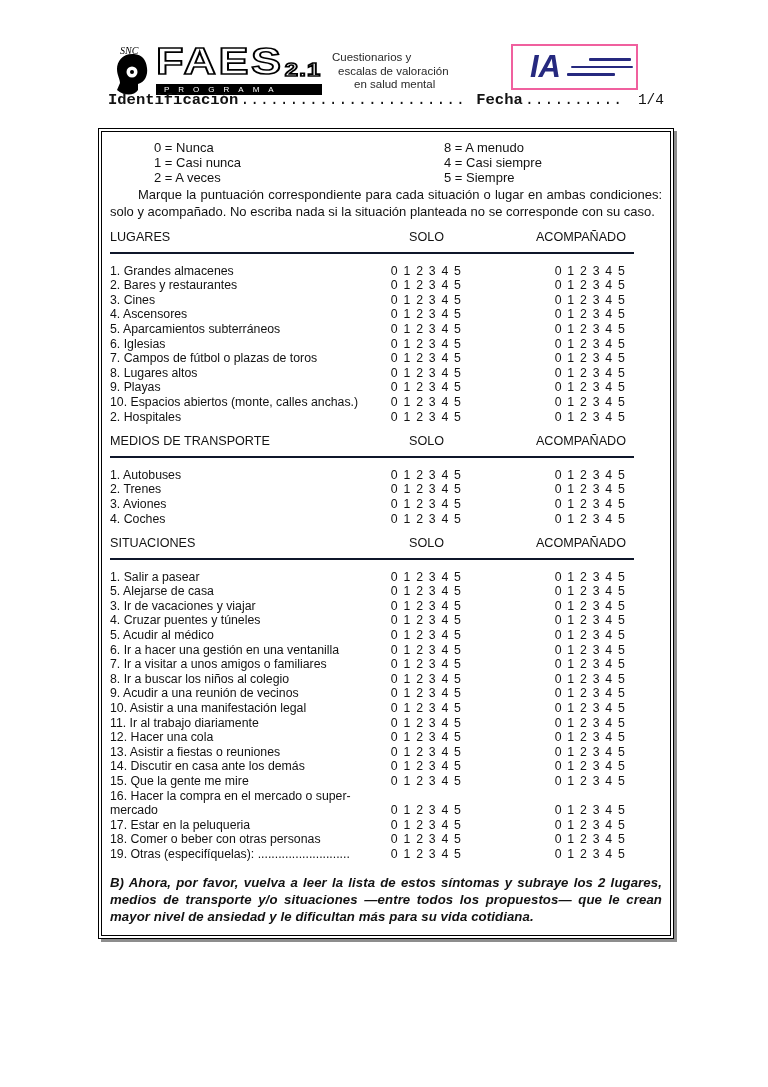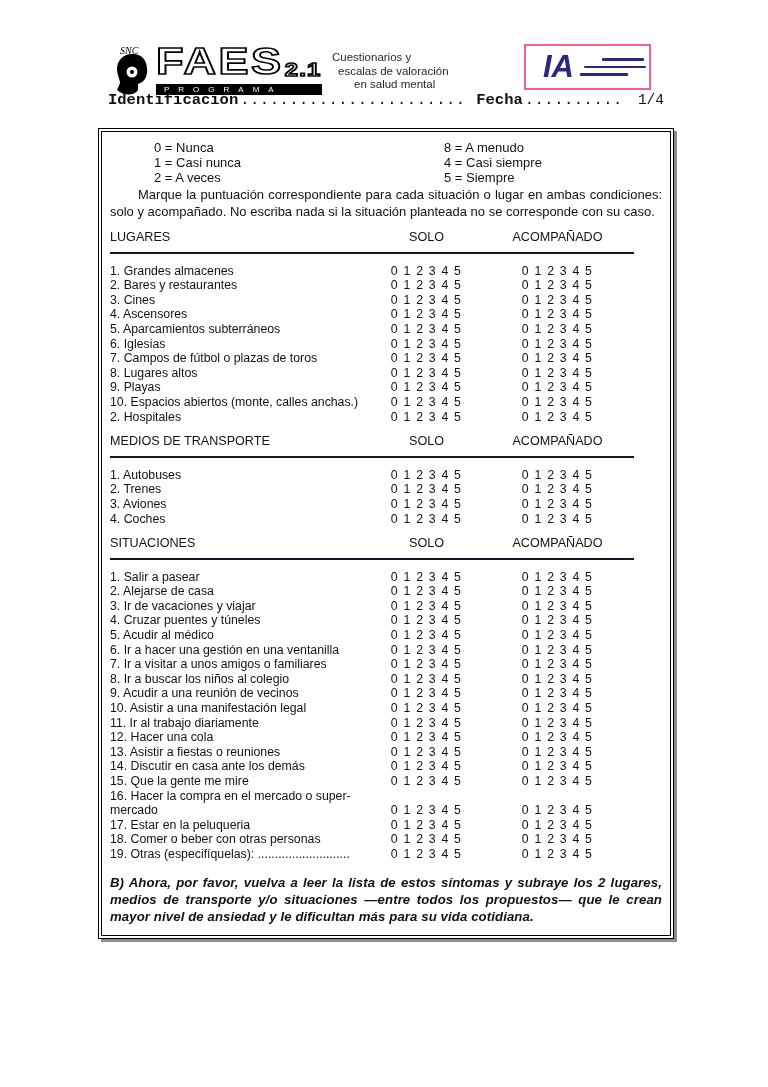--- a/index.html
+++ b/index.html
@@ -26,21 +26,21 @@
   .faes-bar {
     background:#000; color:#fff; font-size:8px; line-height:11px; letter-spacing:9px;
     padding:0 0 0 8px; width:158px; margin-top:-3px; white-space:nowrap; overflow:hidden;
   }
   .faes-tagline { font-size:11.5px; line-height:13.5px; color:#2a2a2a; margin-left:10px; padding-top:3px; }
   .faes-tagline div:nth-child(2){ padding-left:6px; }
   .faes-tagline div:nth-child(3){ padding-left:22px; }
 
   
   .ia-box {
-    position:absolute; left:524px; top:44px; width:123px; height:42px;
+    position:absolute; left:511px; top:44px; width:123px; height:42px;
     background:#fff; border:2px solid #f0609e;
   }
   .ia-text {
     position:absolute; left:17px; top:1px; font-size:31px; line-height:40px;
     font-weight:bold; font-style:italic; color:#26297f; letter-spacing:0;
   }
   .ia-lines { position:absolute; left:54px; top:12px; width:66px; display:block; }
   .ia-lines i { display:block; height:2.6px; background:#26297f; border-radius:1px; }
   .ia-lines .l1 { width:42px; margin-left:22px; }
   .ia-lines .l2 { width:62px; margin-left:4px; margin-top:5px; }
@@ -71,21 +71,21 @@
     text-align:justify; letter-spacing:0.1px;
   }
   .scale { display:flex; padding-left:44px; margin:2px 0; font-size:13px; line-height:15px;gap:37px; }
   .scale-col-left { width:253px; }
   .p-marque { font-size:13px; line-height:16.5px; text-align:justify; text-indent:28px; }
 
   .section { margin-top:10px; }
   .row { display:flex; align-items:flex-end; margin-right:28px; }
   .name { flex:1; min-width:0; font-size:12.3px; line-height:14.6px; white-space:pre-line; }
   .solo { width:125px; text-align:center; font-size:12.3px; line-height:14.6px; white-space:nowrap; }
-  .acomp { width:145px; text-align:center; padding-right:8px; font-size:12.3px; line-height:14.6px; white-space:nowrap; box-sizing:border-box; }
+  .acomp { width:145px; text-align:right; padding-right:8px; font-size:12.3px; line-height:14.6px; white-space:nowrap; box-sizing:border-box; }
   .rating { letter-spacing:1.2px; }
   .header-row { border-bottom:2px solid #0f172a; padding-bottom:7px; margin-bottom:10px; }
   .header-row .name, .header-row .solo, .header-row .acomp { font-size:12.6px; }
   .p-b { margin-top:12px; line-height:17px; }
 </style>
 </head>
 <body>
 
 <div class="page">
 
@@ -259,21 +259,21 @@
       <span class="acomp">ACOMPAÑADO</span>
     </div>
     <div>
   <div class="row">
     <span class="name">1. Salir a pasear</span>
     <span class="solo rating">0 1 2 3 4 5</span>
     <span class="acomp rating">0 1 2 3 4 5</span>
   </div>
 
   <div class="row">
-    <span class="name">2. Alejarse de casa</span>
+    <span class="name">5. Alejarse de casa</span>
     <span class="solo rating">0 1 2 3 4 5</span>
     <span class="acomp rating">0 1 2 3 4 5</span>
   </div>
 
   <div class="row">
     <span class="name">3. Ir de vacaciones y viajar</span>
     <span class="solo rating">0 1 2 3 4 5</span>
     <span class="acomp rating">0 1 2 3 4 5</span>
   </div>
 

